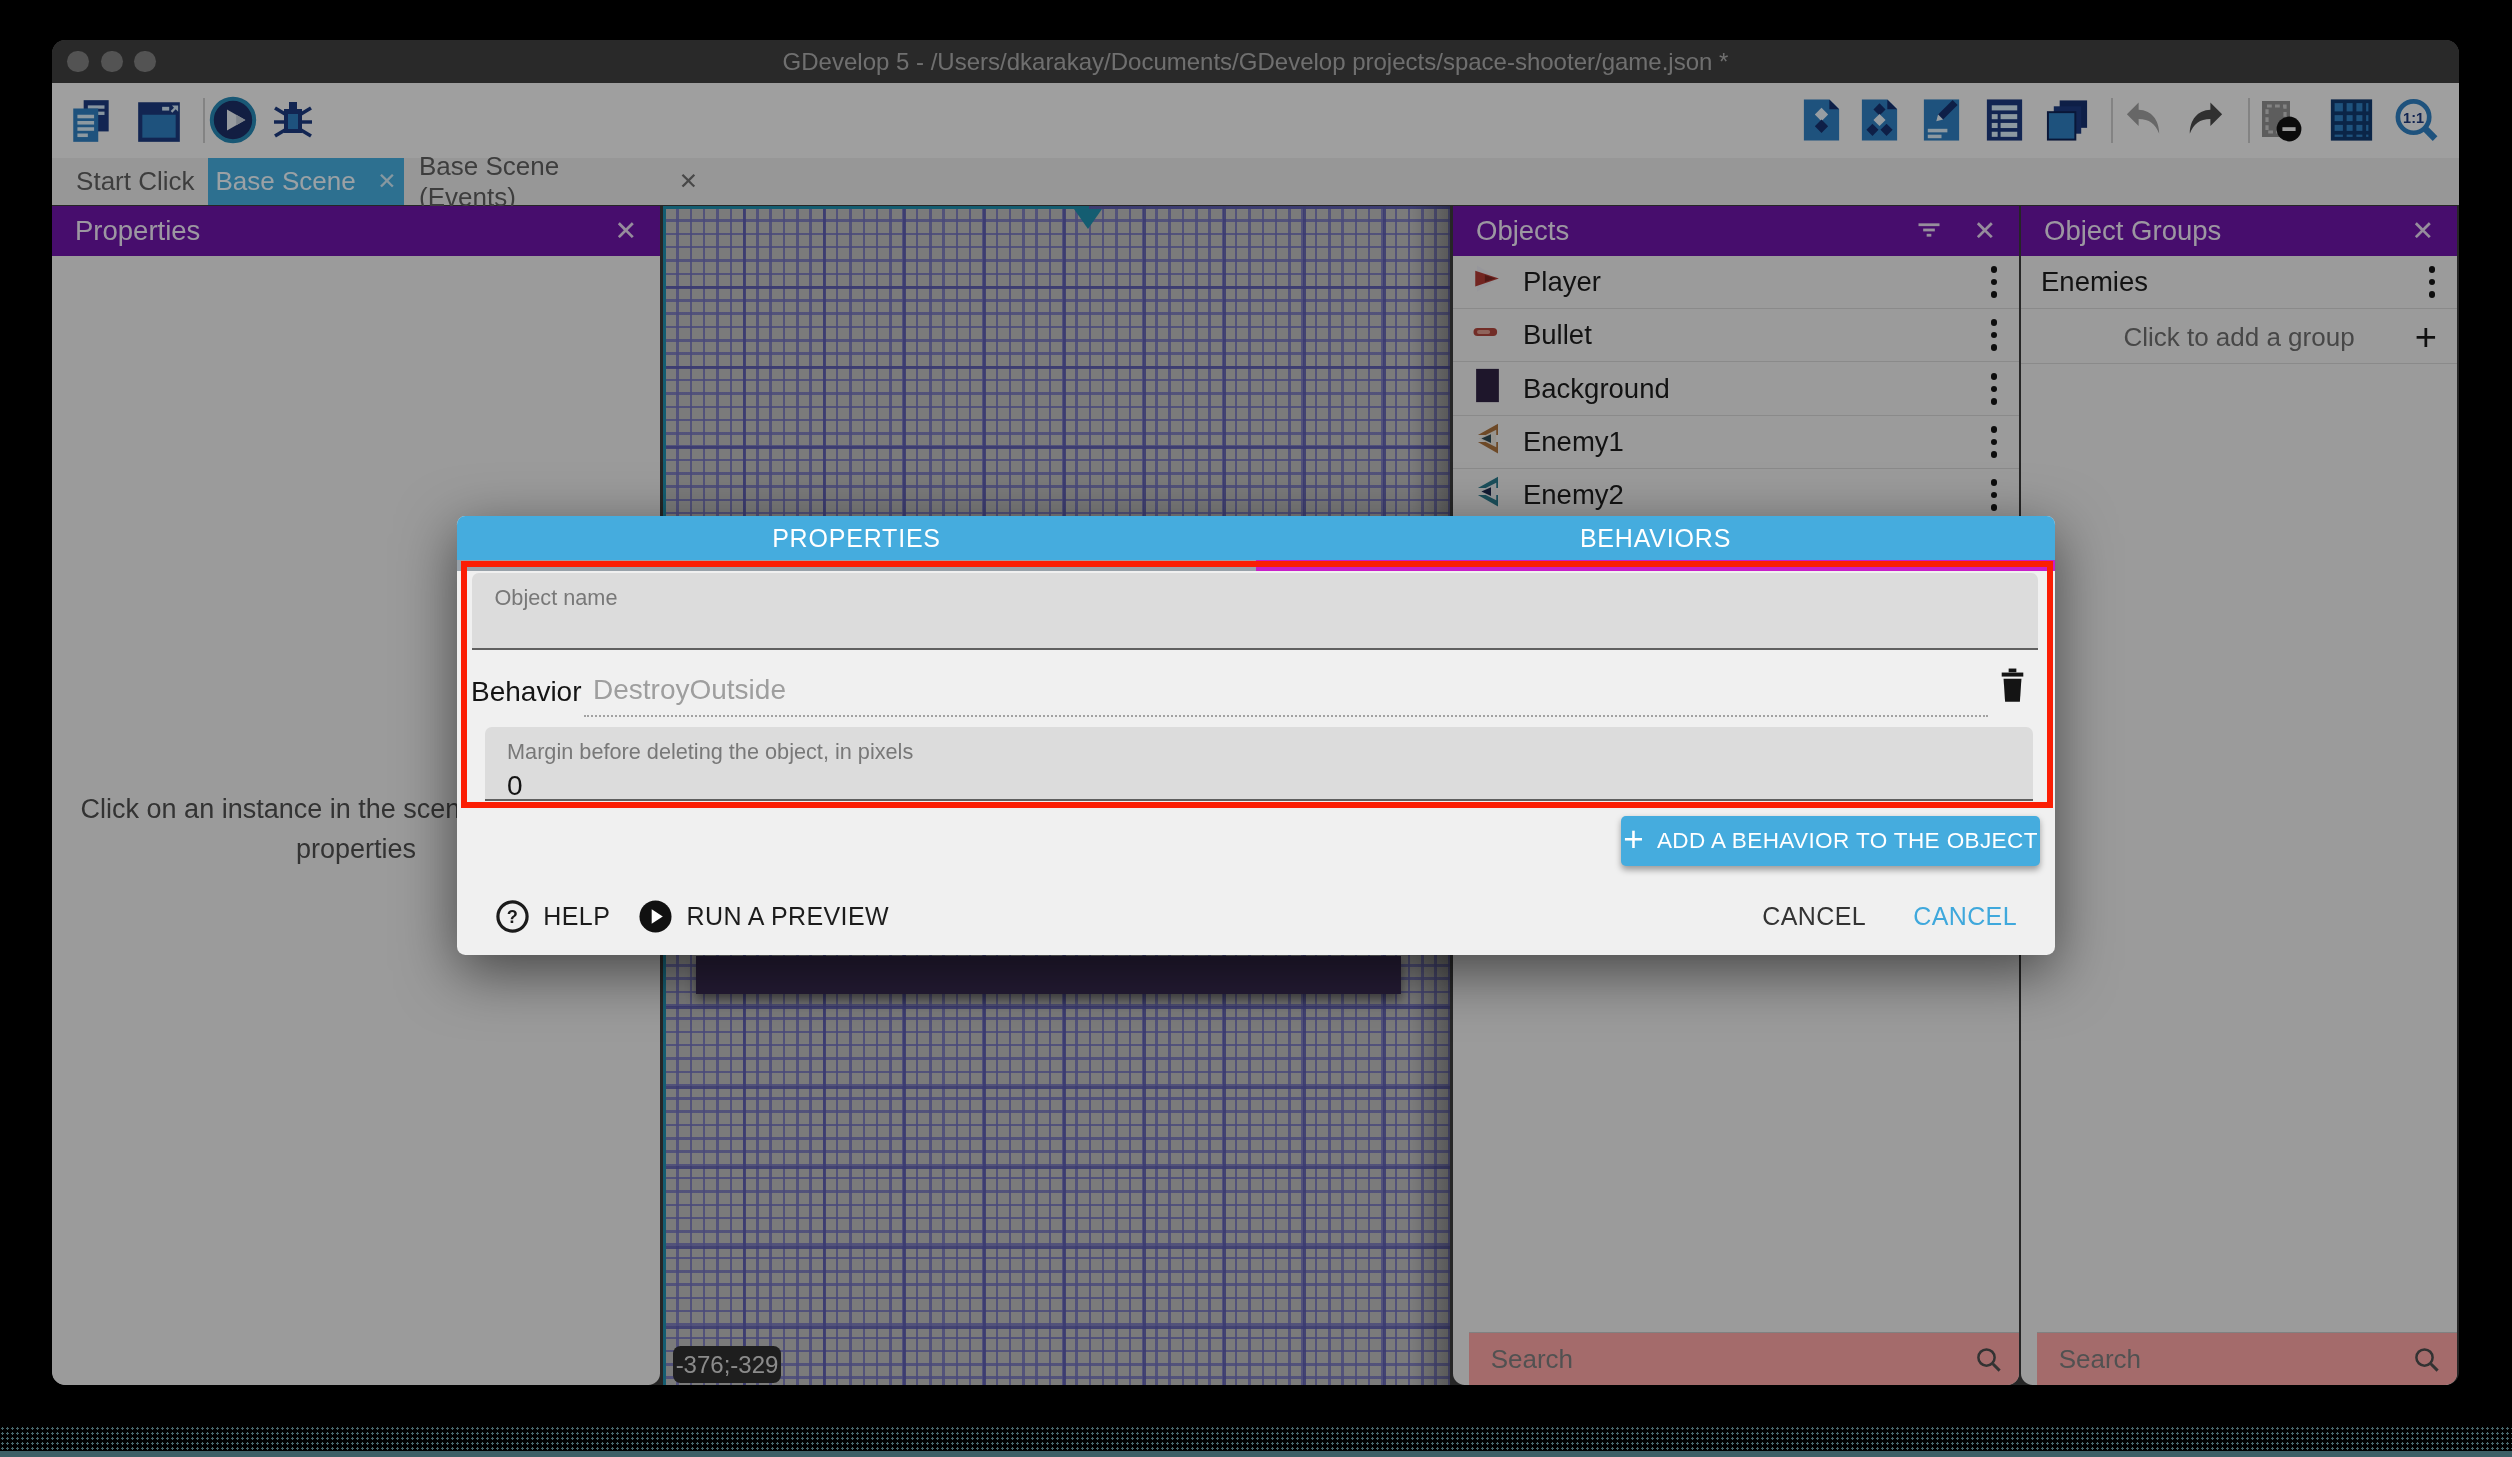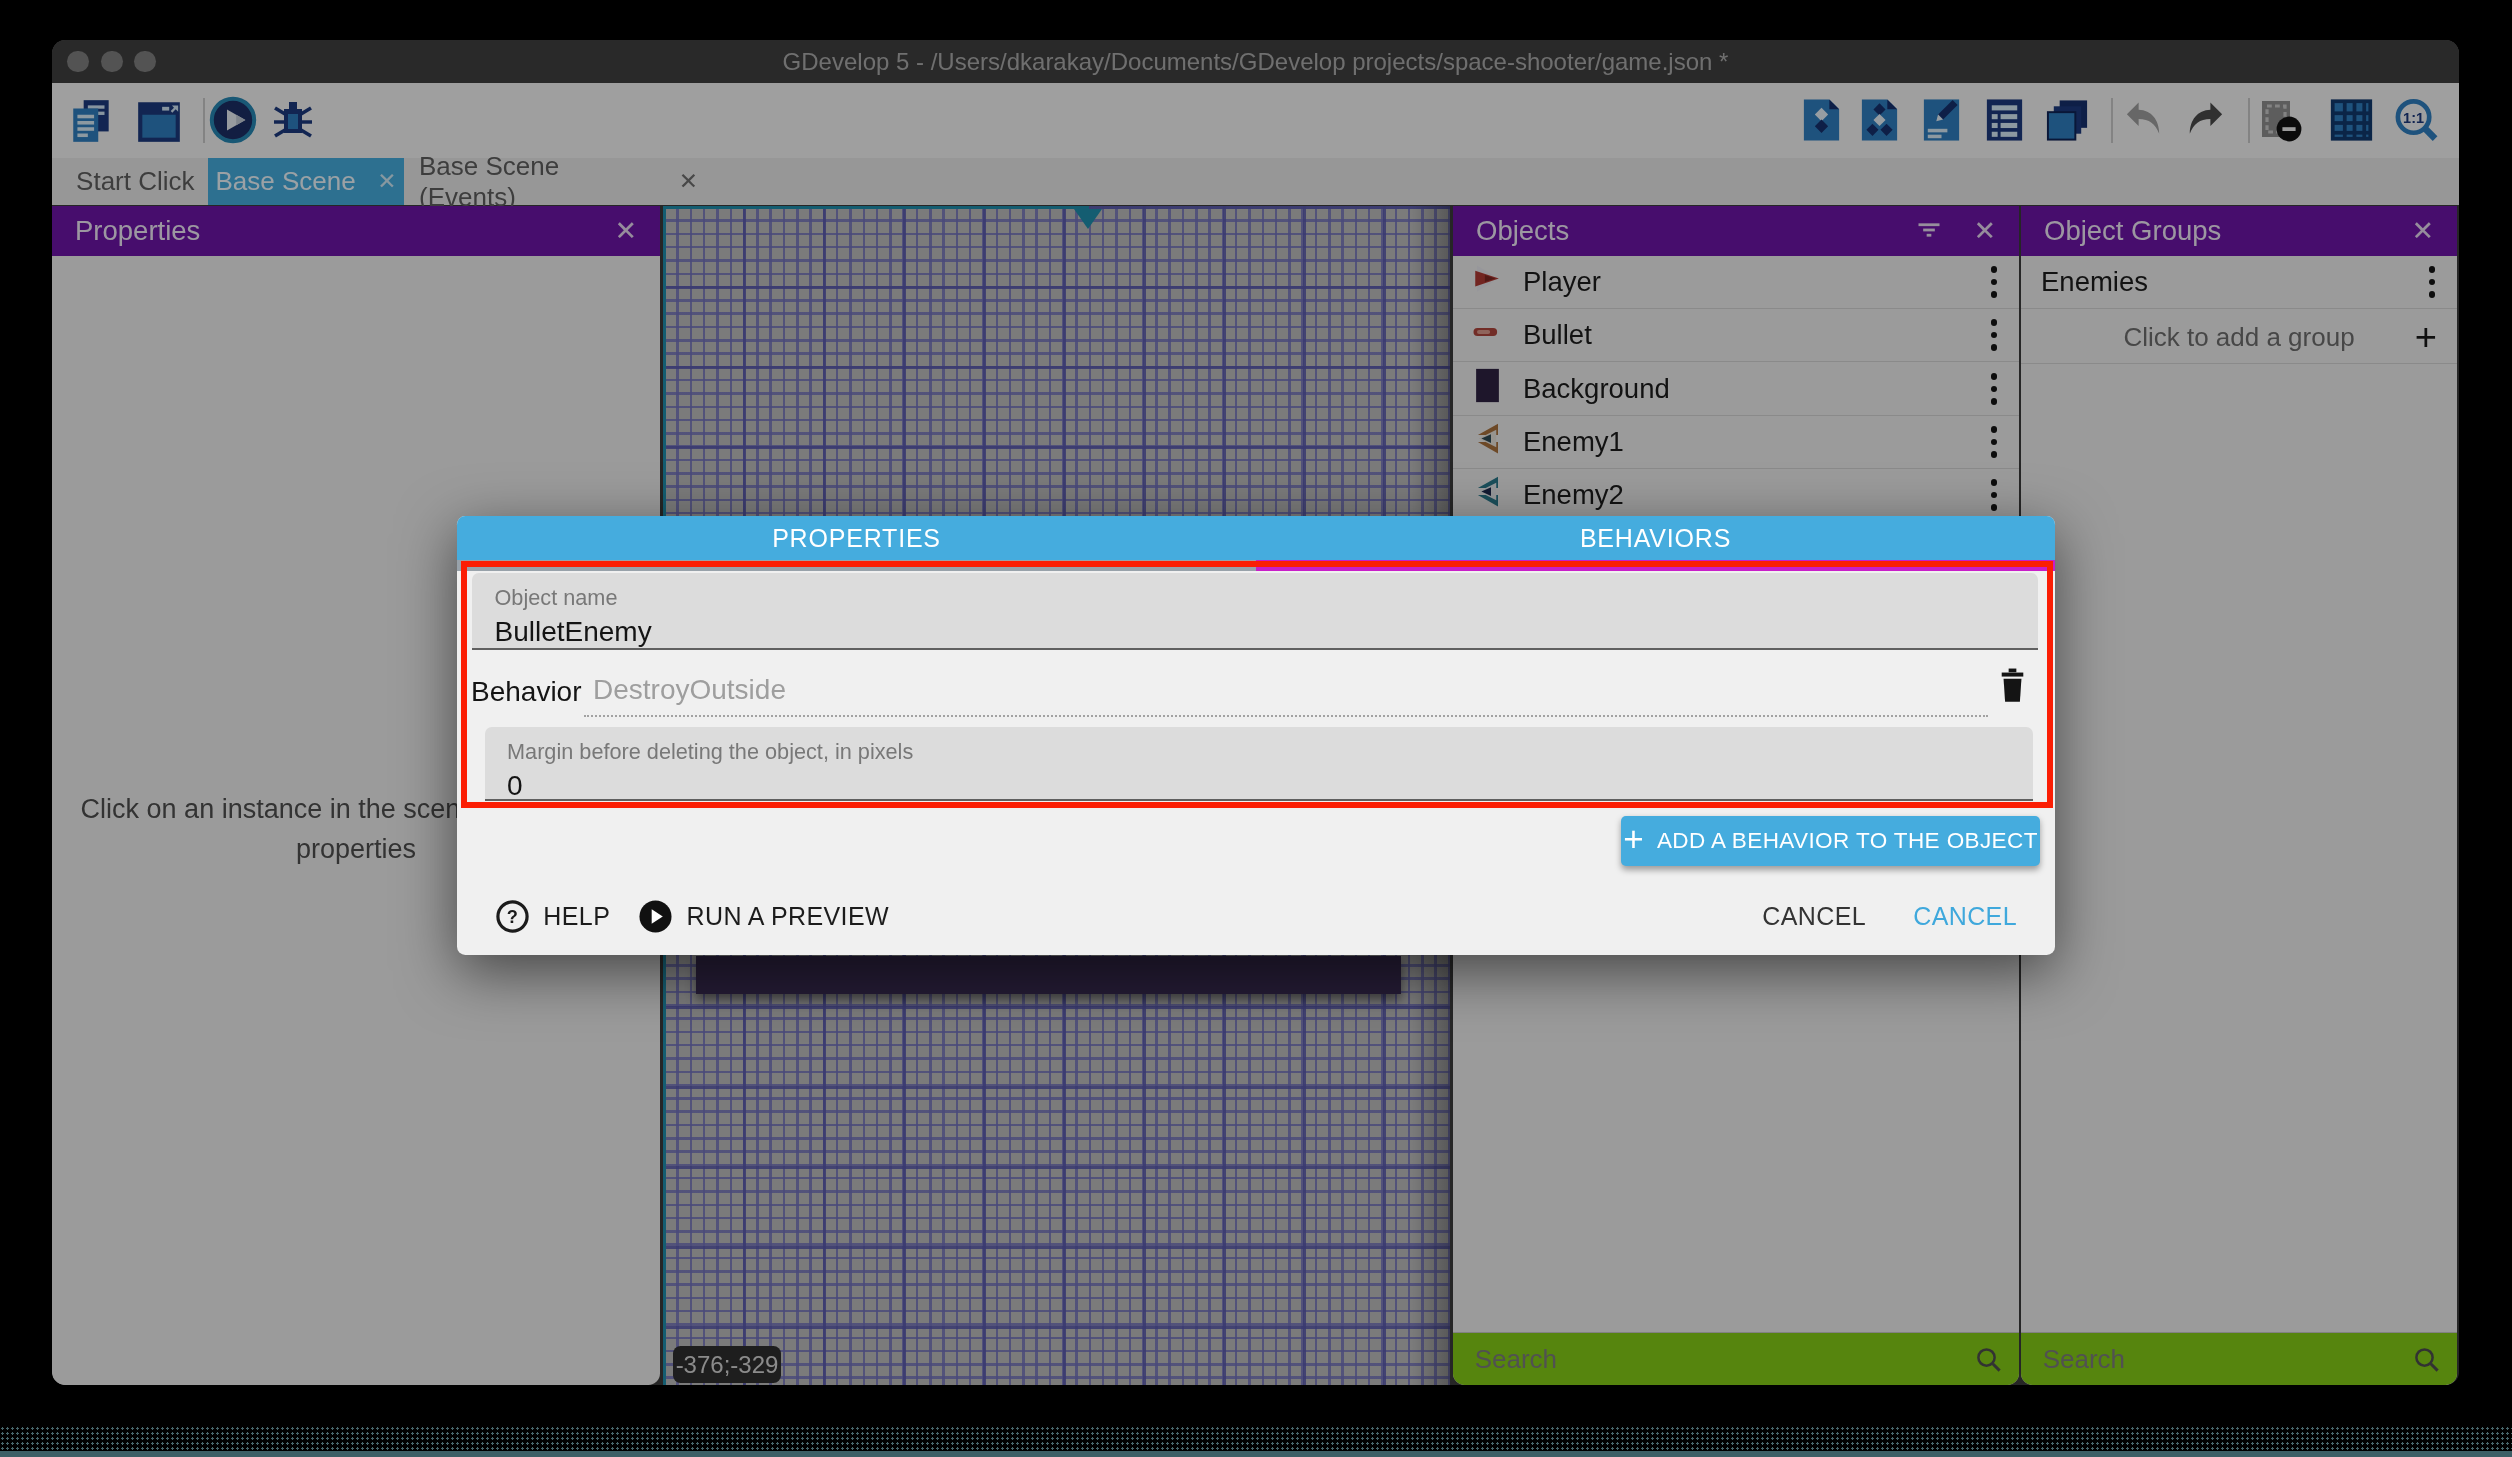--- a/index.html
+++ b/index.html
@@ -31,21 +31,21 @@
   
   .panel{position:absolute;top:166px;height:1179px;background:#efefef;border-radius:0 0 11.7px 11.7px;overflow:hidden;}
   .phead{position:absolute;left:0;right:0;top:0;height:50px;background:#6d14a8;color:#f0e9f7;
          display:flex;align-items:center;font-size:27.5px;padding:0 23px;}
   .phead .spacer{flex:1}
   .phead .x{font-size:27px;color:#e6d9f0;}
   .row{position:absolute;left:0;right:0;height:53px;border-bottom:1.7px solid #d4d4d4;
        display:flex;align-items:center;font-size:27.5px;color:#1c1c1c;}
   .kebab{margin-left:auto;margin-right:21.7px;display:flex;flex-direction:column;gap:5.8px;}
   .kebab i{width:6.7px;height:6.7px;border-radius:50%;background:#151515;}
-  .search{position:absolute;left:0;right:0;bottom:0;height:53px;background:#84cc16;border-top:1.7px solid #c6c6c6;}
+  .search{position:absolute;left:16px;right:0;bottom:0;height:53px;background:#fca5a5;border-top:1.7px solid #c6c6c6;}
   .search input{position:absolute;left:0;top:0;width:100%;height:100%;border:0;background:transparent;
                 font-size:26px;color:#3c3c3c;padding:0 58px 0 21.7px;outline:none;}
   .search input::placeholder{color:#7d7d7d;}
   .search svg{position:absolute;right:15px;top:11.7px;}
   .hint{position:absolute;left:-196px;top:583px;width:1000px;text-align:center;
         font-size:27px;color:#4f4f4f;line-height:40px;white-space:nowrap;}
 
   
   .scene{position:absolute;left:611px;top:166px;width:787px;height:1179px;background:#bdbdbd;overflow:hidden;
     background-image:
@@ -424,21 +424,20 @@
       <div class="dlg-tab">PROPERTIES</div>
       <div class="dlg-tab">BEHAVIORS</div>
     </div>
     <div class="dlg-indicator">
       <div class="l"></div>
         <div class="r"></div>
     </div>
 
     <div class="fbox" style="left:15px;top:57px;width:1566px;height:77px">
       <span class="flabel">Object name</span>
-      <input type="text" value="BulletEnemy" style="">
     </div>
 
     <span class="bh-label">Behavior</span>
     <span class="bh-value">DestroyOutside</span>
     <div class="bh-line"></div>
     <div class="trash">
       <svg width="37" height="43" viewBox="0 0 24 26">
           <rect x="9.5" y="2" width="5" height="2.4" fill="#141414"></rect>
           <rect x="5" y="4.6" width="14" height="2.6" fill="#141414"></rect>
           <path d="M6.2 8.6 h11.6 l-1 15 h-9.6 z" fill="#141414"></path>

